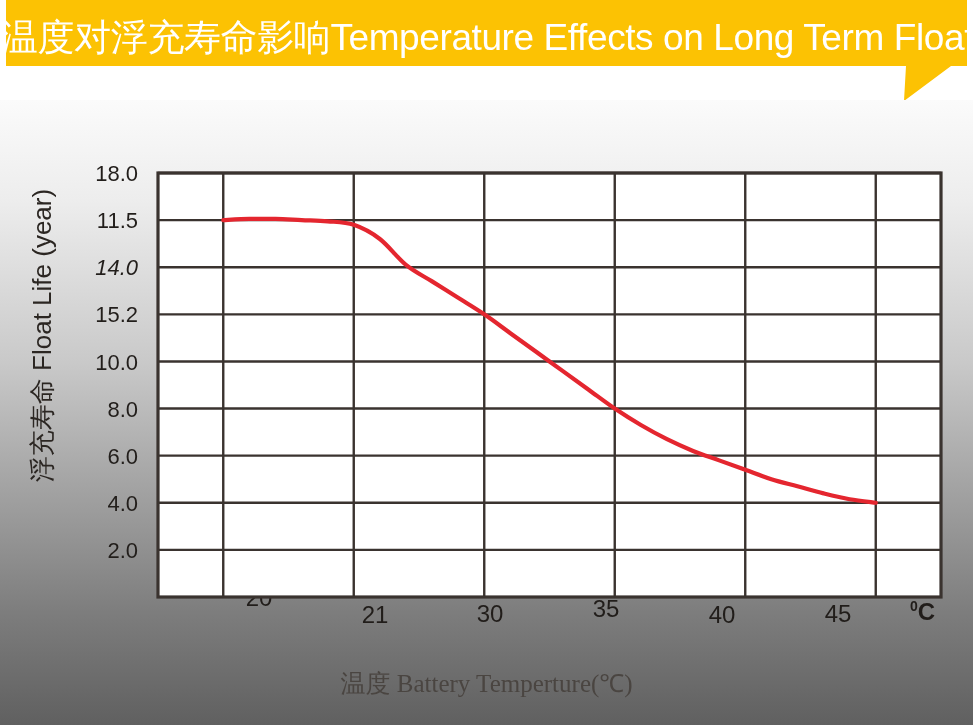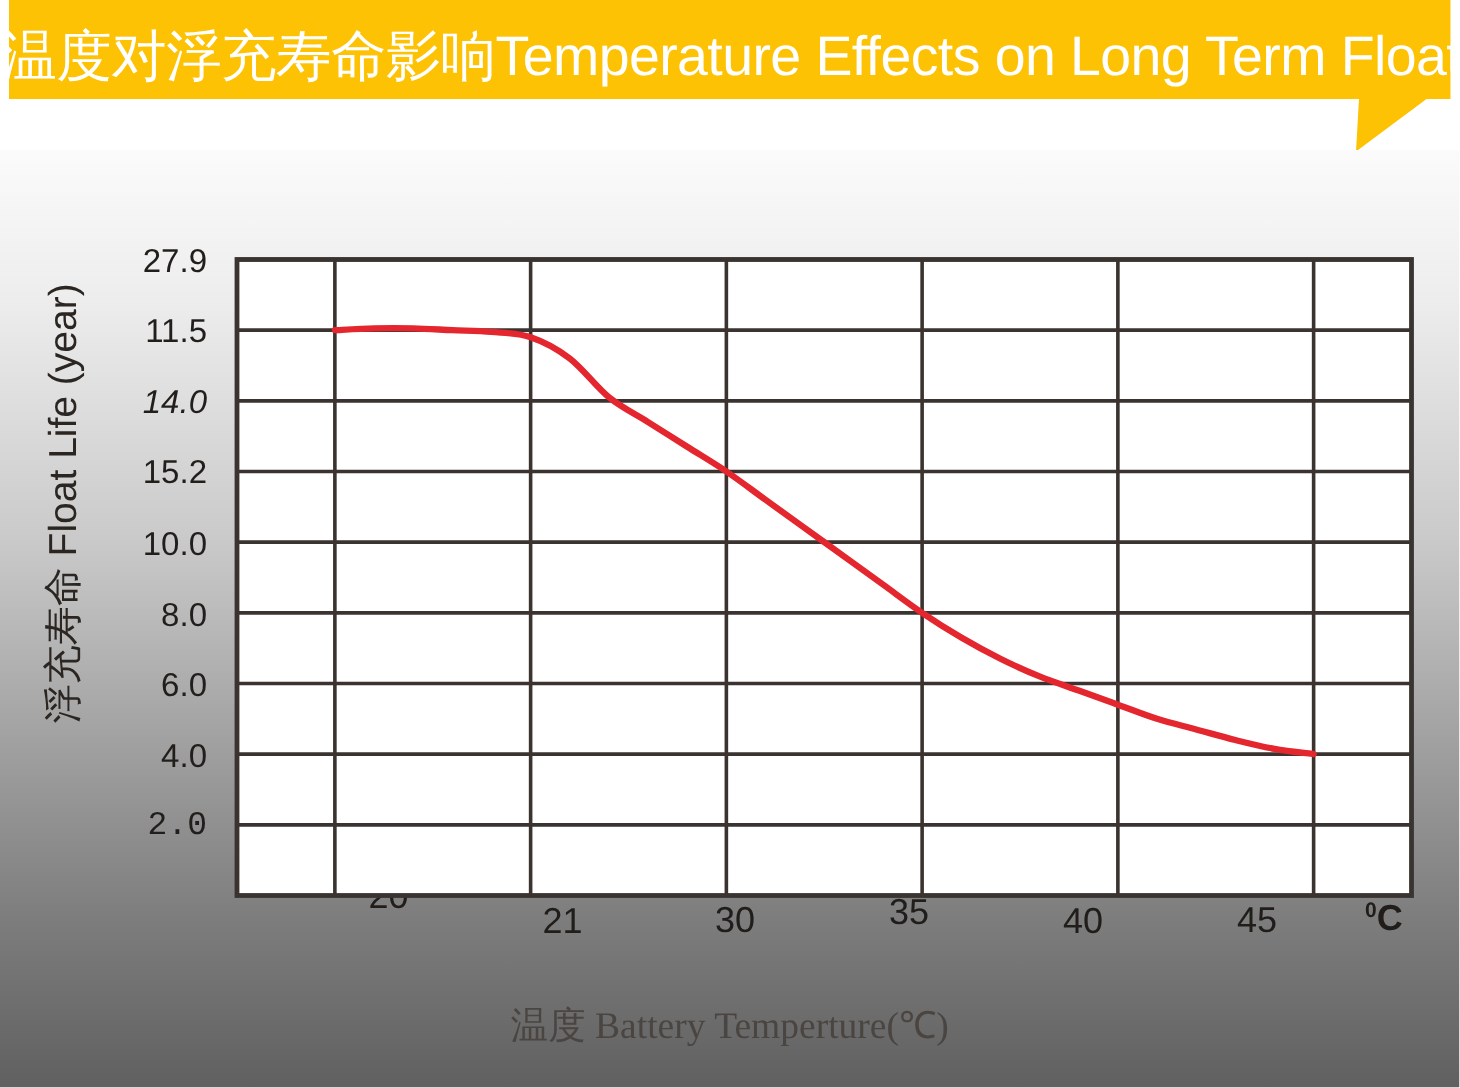--- a/index.html
+++ b/index.html
@@ -126,29 +126,29 @@
     </svg>
     <div id="banner-title">温度对浮充寿命影响Temperature Effects on Long Term Float Life</div>
   </div>
 
   <div id="body-area">
 
     <div id="ylabel">浮充寿命  Float Life (year)</div>
 
     <div id="xlabel">温度  Battery  Temperture(℃)</div>
 
-    <div class="ytick" style="left:48px; top:61px;">27.9</div>
+    <div class="ytick" style="left:48px; top:61px;">18.0</div>
     <div class="ytick" style="left:48px; top:108px;">11.5</div>
     <div class="ytick" style="left:48px; top:155px;font-style:italic;">14.0</div>
     <div class="ytick" style="left:48px; top:202px;">15.2</div>
     <div class="ytick" style="left:48px; top:250px;">10.0</div>
     <div class="ytick" style="left:48px; top:297px;">8.0</div>
     <div class="ytick" style="left:48px; top:344px;">6.0</div>
     <div class="ytick" style="left:48px; top:391px;">4.0</div>
-    <div class="ytick" style="left:48px; top:438px;font-family:Liberation Mono, monospace;">2.0</div>
+    <div class="ytick" style="left:48px; top:438px;">2.0</div>
 
     <div class="xtick" style="left:229px; top:484px;">20</div>
     <div class="xtick" style="left:345px; top:501px;">21</div>
     <div class="xtick" style="left:460px; top:500px;">30</div>
     <div class="xtick" style="left:576px; top:495px;">35</div>
     <div class="xtick" style="left:692px; top:501px;">40</div>
     <div class="xtick" style="left:808px; top:500px;">45</div>
 
     <div id="unit-c" style="left:910px; top:498px;">
       <sup>0</sup><span>C</span>

